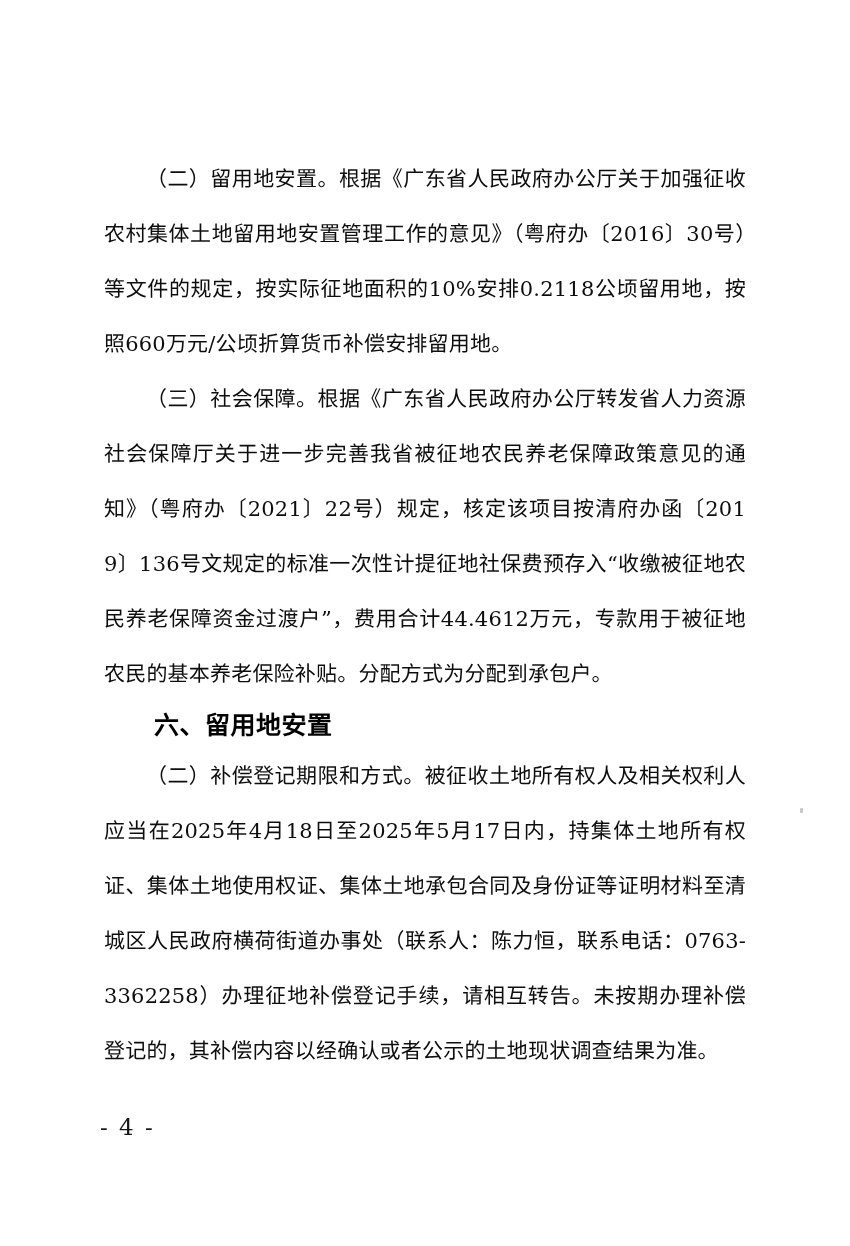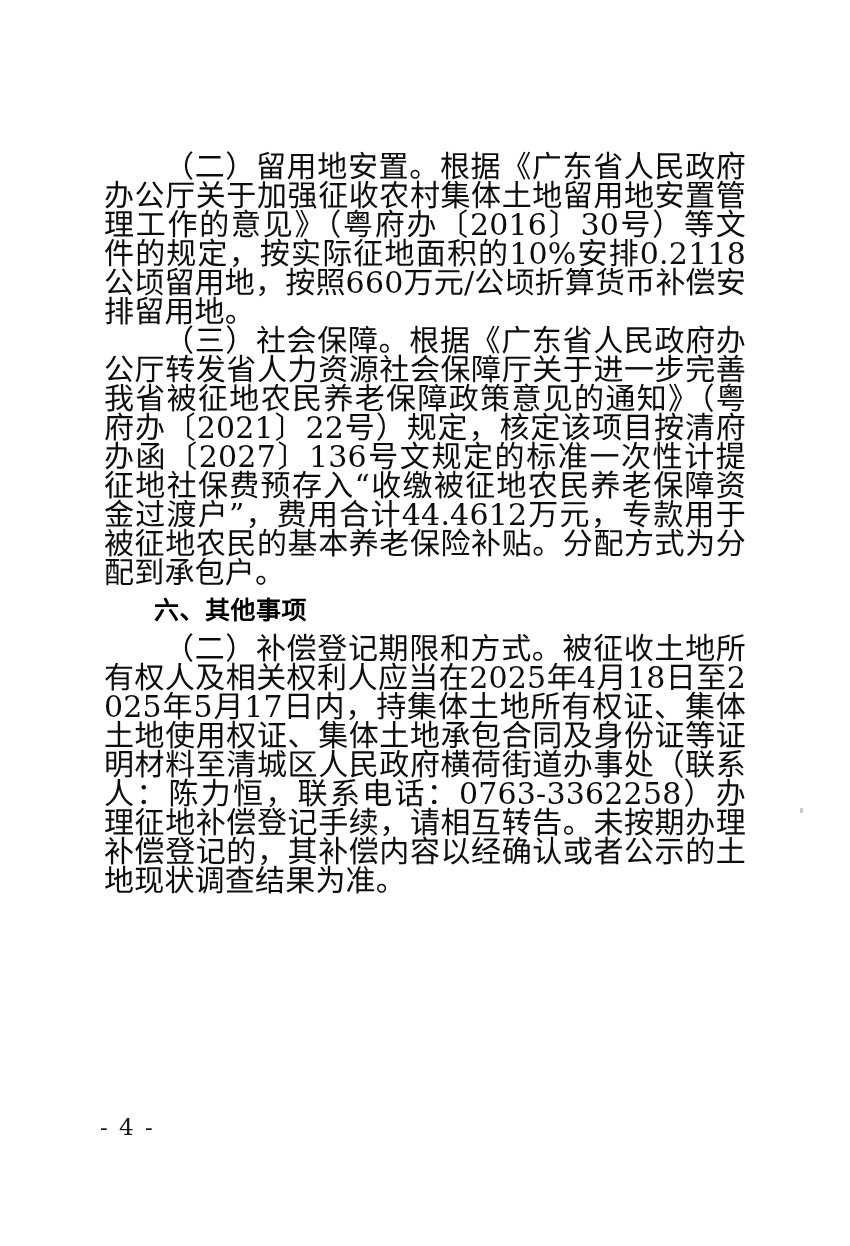--- a/index.html
+++ b/index.html
@@ -24,22 +24,22 @@
   
   .content {
     position: absolute;
     left: 104px;
     top: 152px;
     width: 642px;
   }
 
   .para {
     margin: 0;
-    font-size: 30px;
-    line-height: 29px;
+    font-size: 21px;
+    line-height: 55px;
     text-align: justify;
     text-justify: inter-character;
     text-align-last: left;
     letter-spacing: 0.2px;
     word-break: break-all;
     text-indent: 2em;
     color: #0d0d0d;
   }
 
   
@@ -80,23 +80,23 @@
 </style>
 </head>
 <body>
 
 <div class="page">
 
   <div class="content">
 
     <p class="para">（二）留用地安置。根据《广东省人民政府办公厅关于加强征收农村集体土地留用地安置管理工作的意见》（粤府办〔2016〕30号）等文件的规定，按实际征地面积的10%安排0.2118公顷留用地，按照660万元/公顷折算货币补偿安排留用地。</p>
 
-    <p class="para">（三）社会保障。根据《广东省人民政府办公厅转发省人力资源社会保障厅关于进一步完善我省被征地农民养老保障政策意见的通知》（粤府办〔2021〕22号）规定，核定该项目按清府办函〔2027〕136号文规定的标准一次性计提征地社保费预存入“收缴被征地农民养老保障资金过渡户”，费用合计44.4612万元，专款用于被征地农民的基本养老保险补贴。分配方式为分配到承包户。</p>
+    <p class="para">（三）社会保障。根据《广东省人民政府办公厅转发省人力资源社会保障厅关于进一步完善我省被征地农民养老保障政策意见的通知》（粤府办〔2021〕22号）规定，核定该项目按清府办函〔2019〕136号文规定的标准一次性计提征地社保费预存入“收缴被征地农民养老保障资金过渡户”，费用合计44.4612万元，专款用于被征地农民的基本养老保险补贴。分配方式为分配到承包户。</p>
 
-    <p class="heading">六、其他事项</p>
+    <p class="heading">六、留用地安置</p>
 
 
     <p class="para">（二）补偿登记期限和方式。被征收土地所有权人及相关权利人应当在2025年4月18日至2025年5月17日内，持集体土地所有权证、集体土地使用权证、集体土地承包合同及身份证等证明材料至清城区人民政府横荷街道办事处（联系人：陈力恒，联系电话：0763-3362258）办理征地补偿登记手续，请相互转告。未按期办理补偿登记的，其补偿内容以经确认或者公示的土地现状调查结果为准。</p>
 
   </div>
 
   <div class="scan-speck"></div>
 
   <div class="page-number">- 4 -</div>
 

